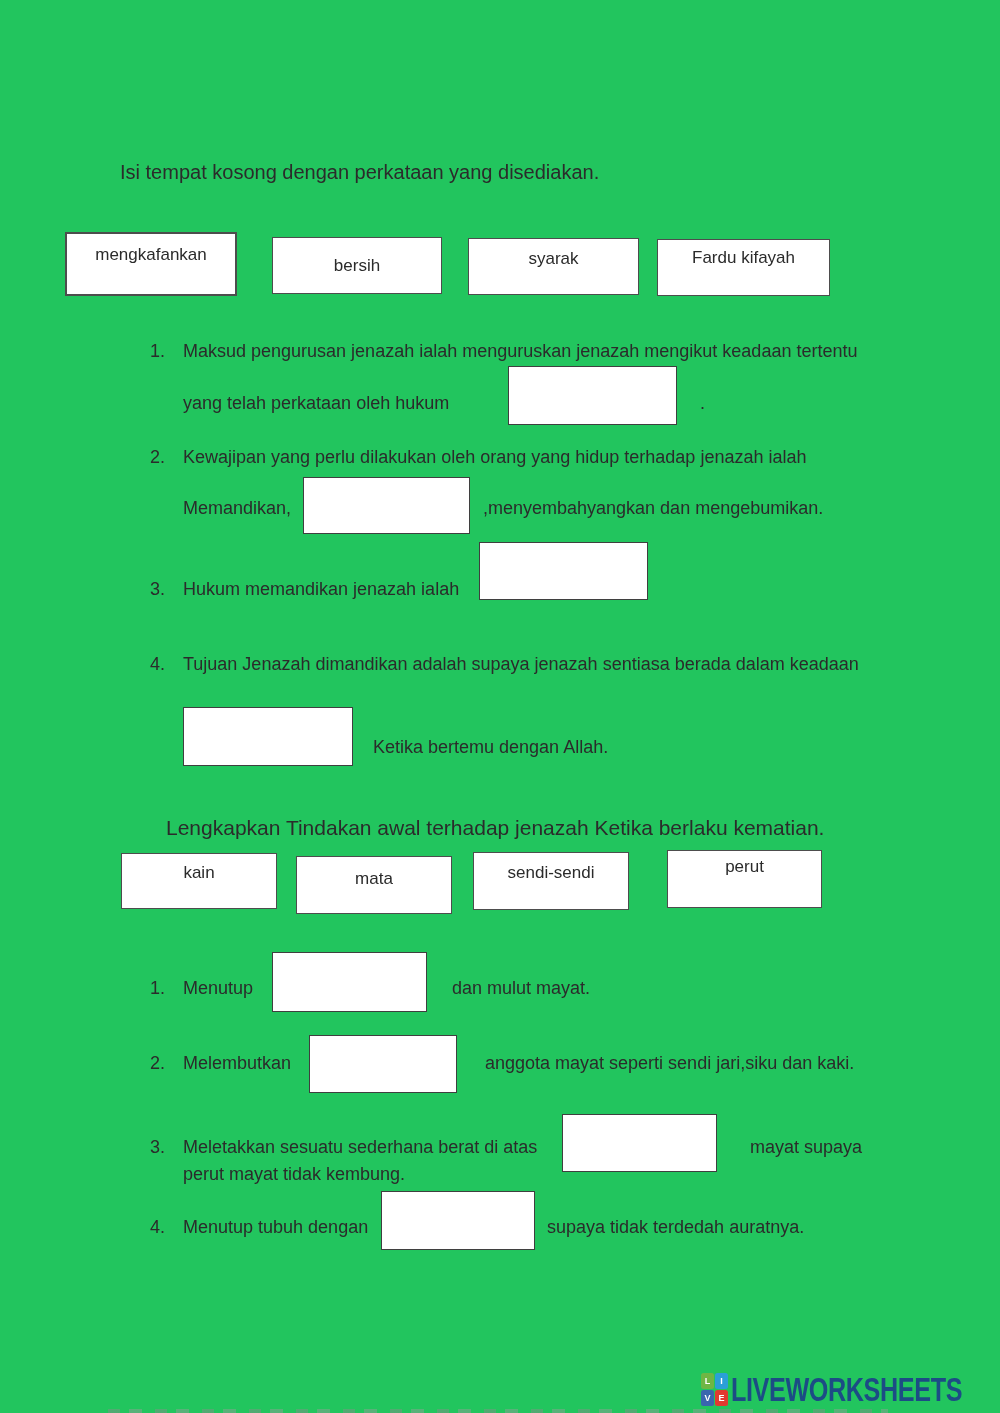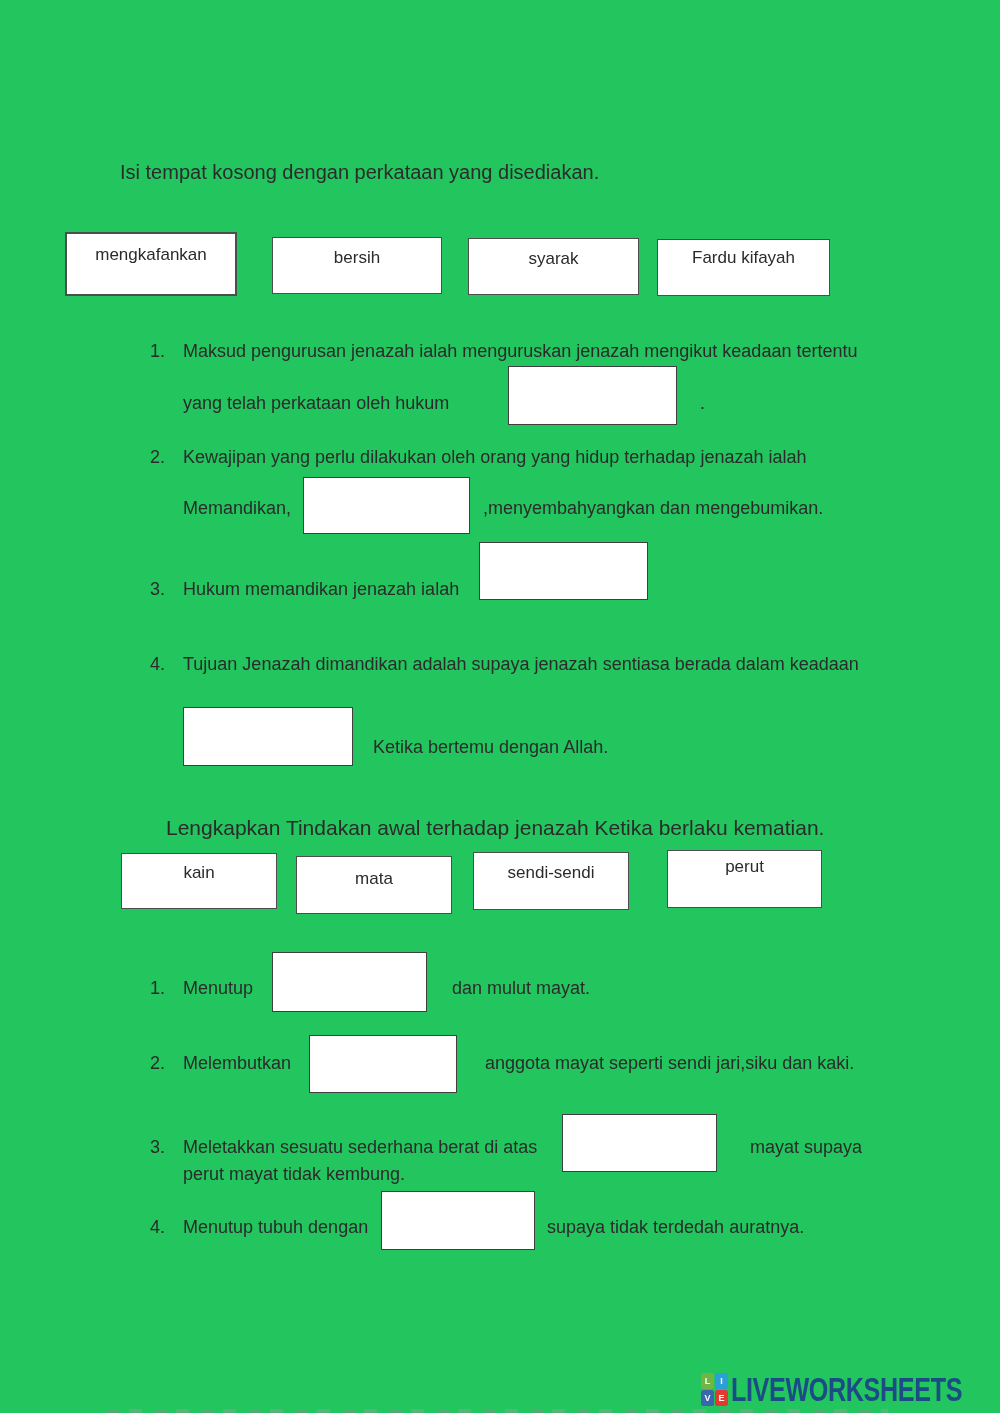--- a/index.html
+++ b/index.html
@@ -39,21 +39,21 @@
 </head>
 <body>
 
 <div class="sheet">
 
   <div class="abs title" style="left:120px;top:160px">Isi tempat kosong dengan perkataan yang disediakan.</div>
 
   <div class="wb" style="left:65px;top:232px;width:172px;height:64px;padding-top:11px;border-width:2px">
     <span>mengkafankan</span>
   </div>
-  <div class="wb" style="left:272px;top:237px;width:170px;height:57px;padding-top:10px">
+  <div class="wb" style="left:272px;top:237px;width:170px;height:57px;padding-top:18px">
     <span>bersih</span>
   </div>
   <div class="wb" style="left:468px;top:238px;width:171px;height:57px;padding-top:10px">
     <span>syarak</span>
   </div>
   <div class="wb" style="left:657px;top:239px;width:173px;height:57px;padding-top:8px">
     <span>Fardu kifayah</span>
   </div>
 
   <div class="abs q" style="left:150px;top:341px">1.</div>

